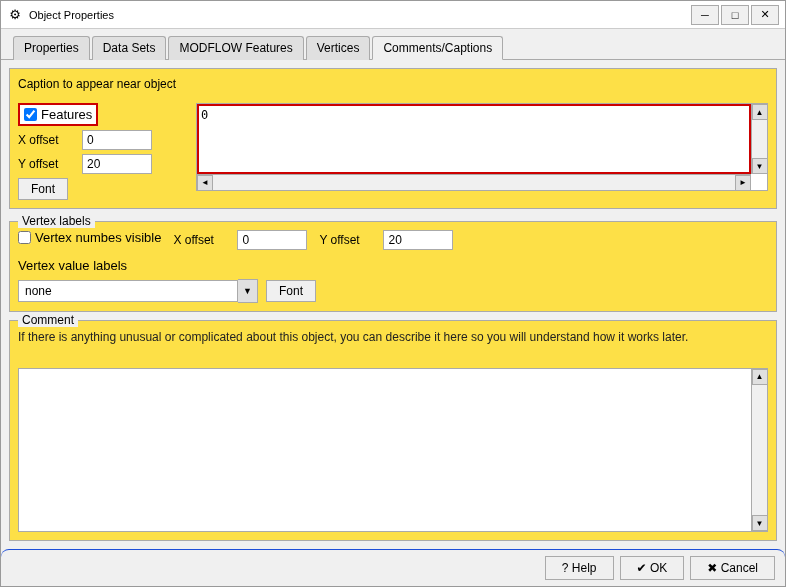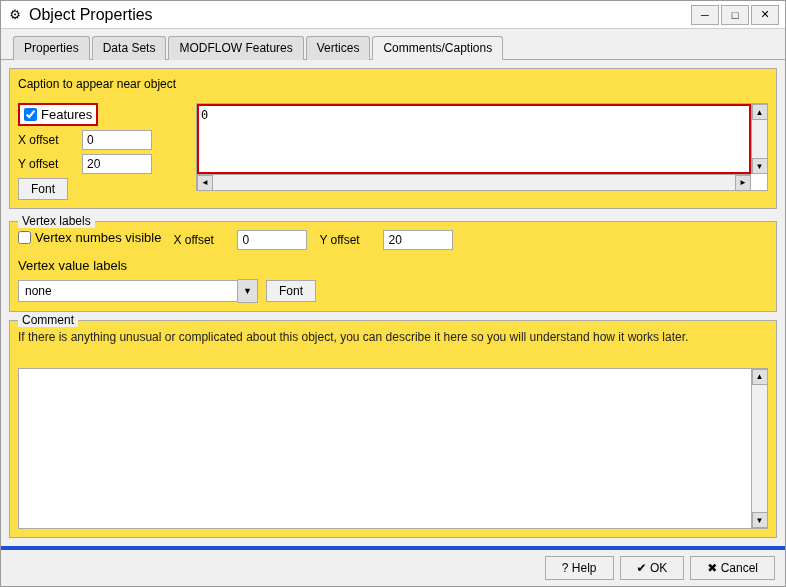--- a/index.html
+++ b/index.html
@@ -33,21 +33,21 @@
     }
     .title-bar-icon {
       width: 16px;
       height: 16px;
       display: flex;
       align-items: center;
       justify-content: center;
     }
     .title-bar-text {
       flex: 1;
-      font-size: 16px;
+      font-size: 11px;
       font-weight: normal;
     }
     .title-bar-controls {
       display: flex;
       gap: 2px;
     }
     .title-btn {
       width: 28px;
       height: 20px;
       background: #f0f0f0;
@@ -272,21 +272,22 @@
       resize: none;
       background: #fff;
       min-height: 80px;
     }
     .bottom-bar {
       display: flex;
       justify-content: flex-end;
       padding: 6px 10px;
       gap: 6px;
       background: #f0f0f0;
-      border-top: 4px solid #1d4ed8;
+      border-top: 1px solid #1d4ed8;
+      border-radius: 8px;
     }
     .bottom-btn {
       padding: 4px 16px;
       border: 1px solid #aaa;
       background: #f0f0f0;
       cursor: pointer;
       font-size: 12px;
       display: flex;
       align-items: center;
       gap: 4px;

